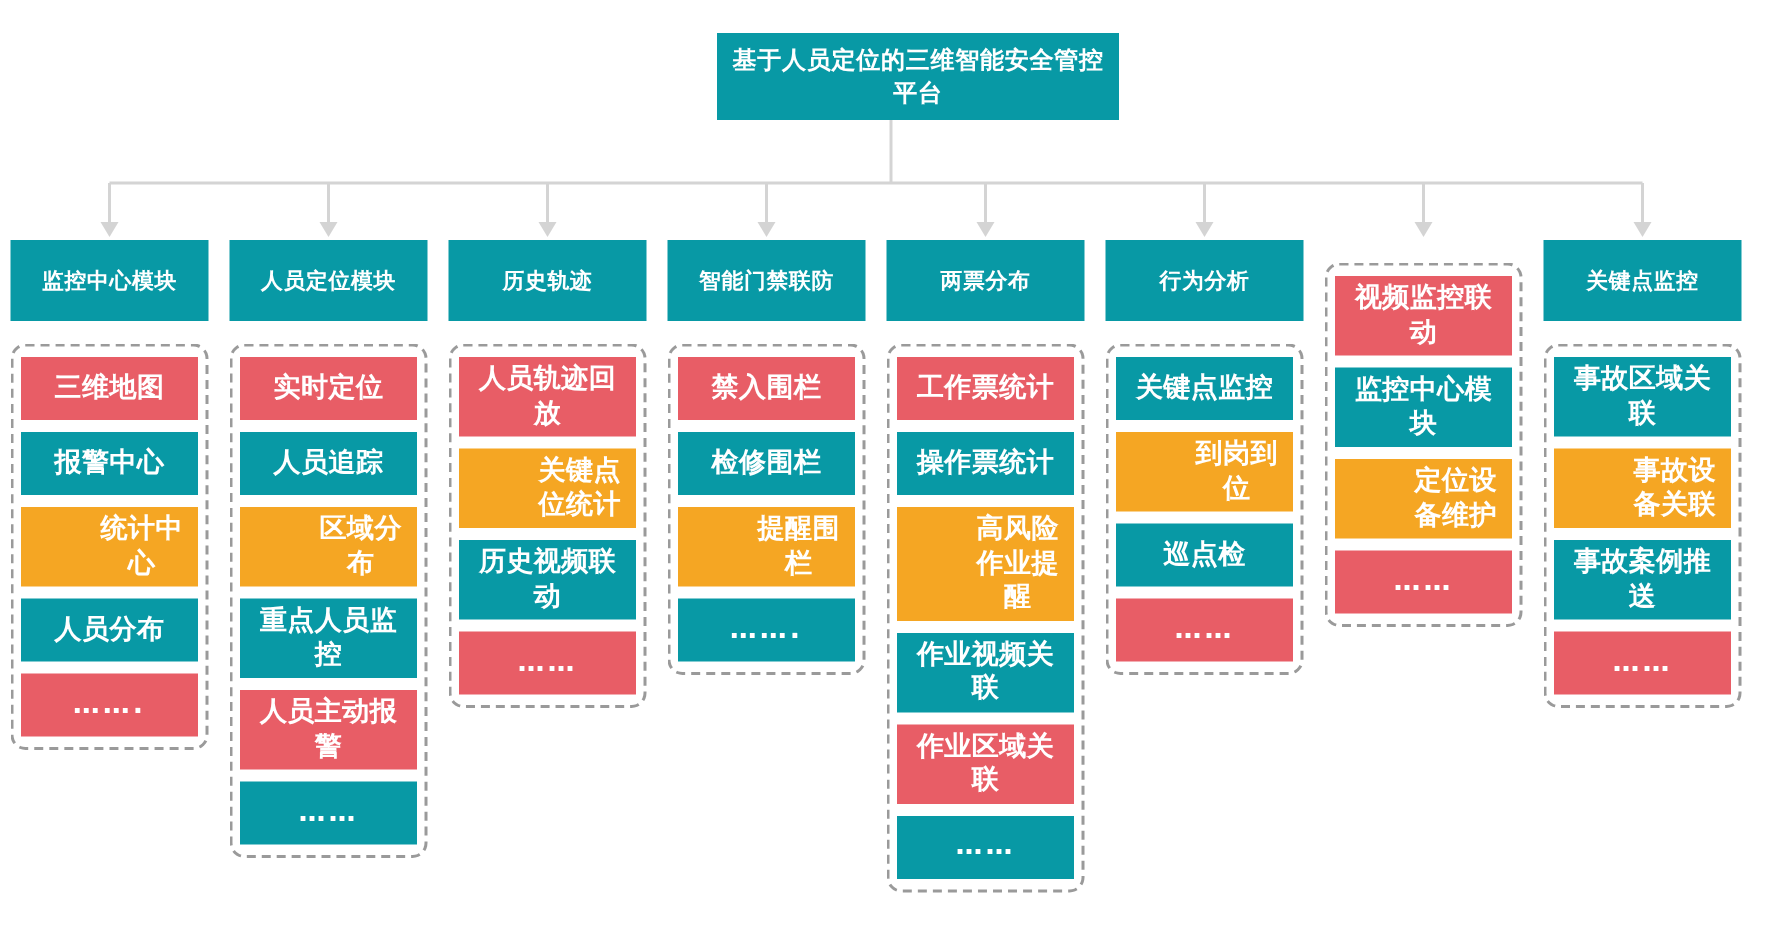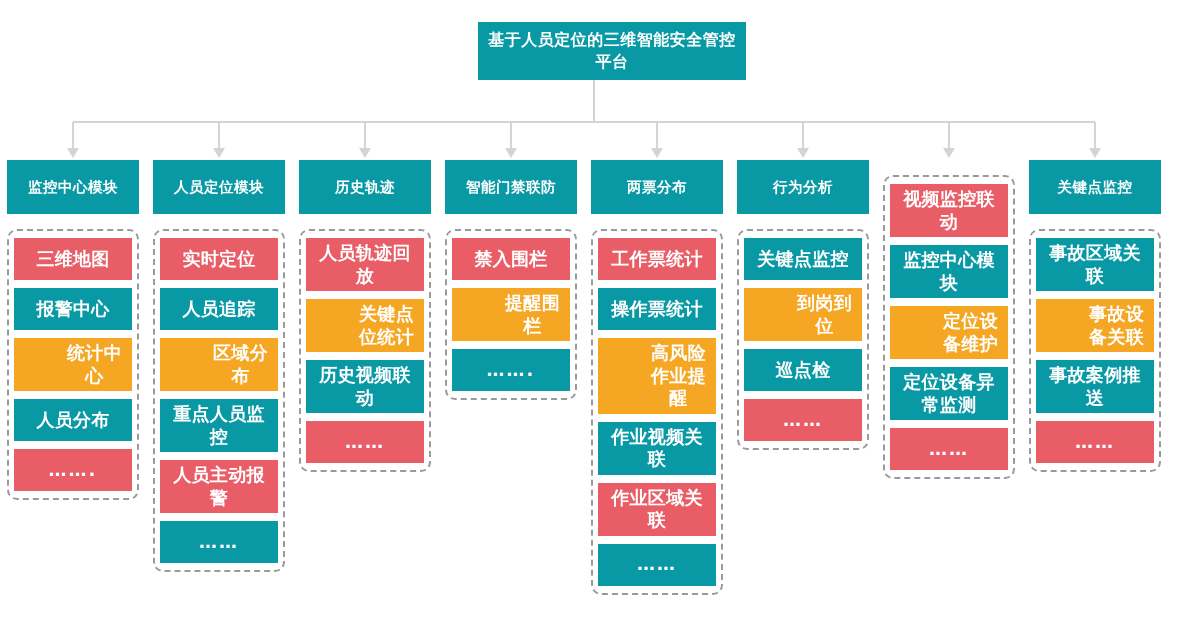--- a/index.html
+++ b/index.html
@@ -168,20 +168,21 @@
           <div class="item red">人员轨迹回放</div>
           <div class="item amber">关键点位统计</div>
           <div class="item teal">历史视频联动</div>
           <div class="item red dots">……</div>
         </div>
       </div>
       <div class="column">
         <div class="col-header">智能门禁联防</div>
         <div class="group">
           <div class="item red">禁入围栏</div>
+          <div class="item teal">检修围栏</div>
           <div class="item amber">提醒围栏</div>
           <div class="item teal dots">…….</div>
         </div>
       </div>
       <div class="column">
         <div class="col-header">两票分布</div>
         <div class="group">
           <div class="item red">工作票统计</div>
           <div class="item teal">操作票统计</div>
           <div class="item amber">高风险作业提醒</div>
@@ -197,21 +198,20 @@
           <div class="item amber">到岗到位</div>
           <div class="item teal">巡点检</div>
           <div class="item red dots">……</div>
         </div>
       </div>
       <div class="column">
         <div class="group">
           <div class="item red">视频监控联动</div>
           <div class="item teal">监控中心模块</div>
           <div class="item amber">定位设备维护</div>
-          <div class="item teal">定位设备异常监测</div>
           <div class="item red dots">……</div>
         </div>
       </div>
       <div class="column">
         <div class="col-header">关键点监控</div>
         <div class="group">
           <div class="item teal">事故区域关联</div>
           <div class="item amber">事故设备关联</div>
           <div class="item teal">事故案例推送</div>
           <div class="item red dots">……</div>

